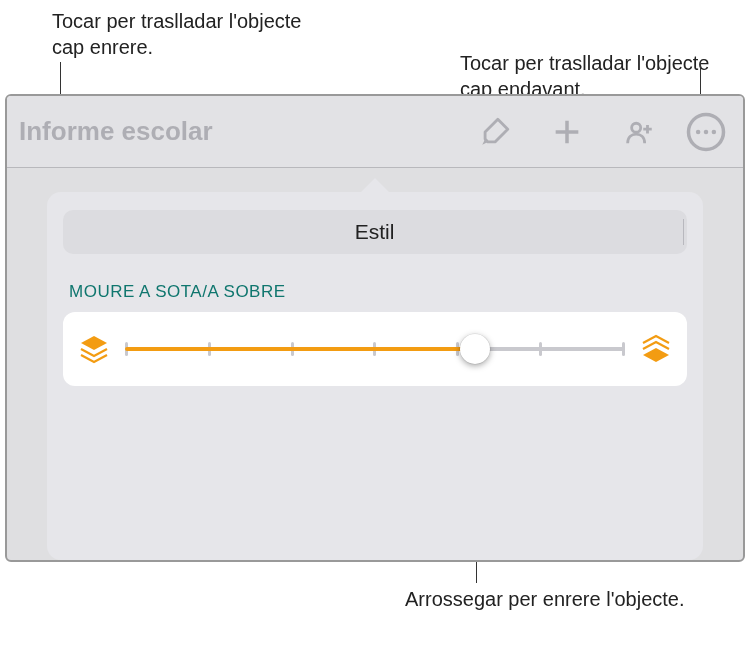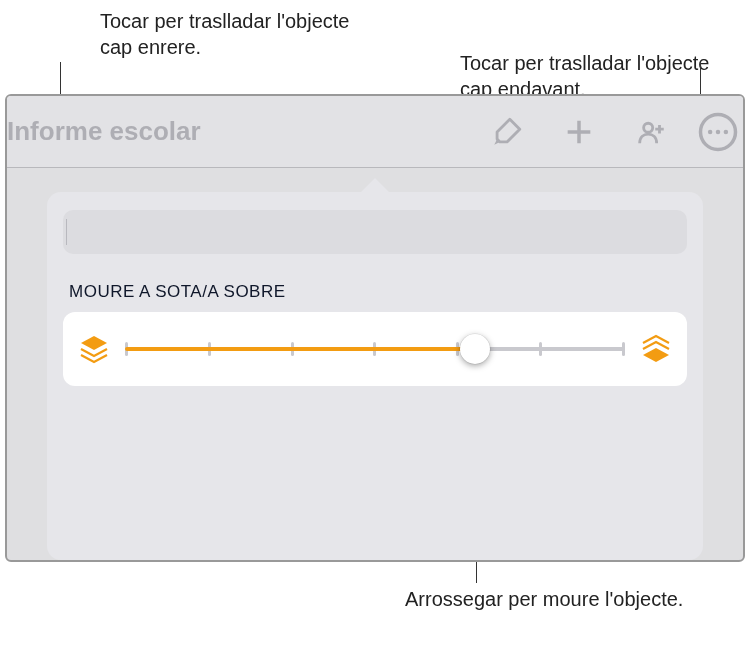--- a/index.html
+++ b/index.html
@@ -12,21 +12,21 @@
       overflow: hidden;
     }
 
     .callout {
       position: absolute;
       font-size: 20px;
       line-height: 1.3;
       color: #222;
       max-width: 280px;
     }
-    .callout.top-left { top: 8px; left: 52px; margin-left: 48px; }
+    .callout.top-left { top: 8px; left: 52px; }
     .callout.top-right { top: 8px; left: 460px; text-align: left; margin-top: 42px; }
     .callout.bottom { top: 586px; left: 405px; text-align: left; }
 
     .leader {
       position: absolute;
       background: #333;
       pointer-events: none;
     }
     .leader-tl-v { width: 1px; left: 60px; top: 62px; height: 335px; }
     .leader-tl-h { height: 1px; left: 60px; top: 397px; width: 30px; }
@@ -45,21 +45,21 @@
       overflow: hidden;
       background: #f4f4f6;
     }
 
     .toolbar {
       height: 72px;
       background: #f8f8fa;
       border-bottom: 1px solid #c5c5c9;
       display: flex;
       align-items: center;
-      padding: 0 0;
+      padding: 0 12px;
       gap: 12px;
     }
     .doc-title {
       font-size: 26px;
       font-weight: 600;
       color: #b9b9bf;
       flex: 0 0 auto;
       margin-right: auto;
     }
     .tb-btn {
@@ -126,21 +126,21 @@
     }
     .seg-div {
       width: 1px;
       background: #b8b8be;
       margin: 6px 0;
     }
 
     .section-label {
       font-size: 17px;
       letter-spacing: 0.5px;
-      color: #0f172a;
+      color: #0f766e;
       margin: 28px 6px 10px;
       text-transform: uppercase;
     }
 
     .card {
       background: #fff;
       border-radius: 12px;
       padding: 20px 14px;
     }
     .slider-row {
@@ -202,21 +202,21 @@
       inset: 0;
       background: rgba(128,128,132,0.18);
       pointer-events: none;
     }
   </style>
 </head>
 <body>
 
 <div class="callout top-left">Tocar per traslladar l'objecte cap enrere.</div>
 <div class="callout top-right">Tocar per traslladar l'objecte cap endavant.</div>
-<div class="callout bottom">Arrossegar per moure l'objecte.</div>
+<div class="callout bottom">Arrossegar per enrere l'objecte.</div>
 
 <div class="leader leader-tl-v"></div>
 <div class="leader leader-tl-h"></div>
 <div class="leader leader-tr-v"></div>
 <div class="leader leader-tr-h"></div>
 <div class="leader leader-b-v"></div>
 
 <div class="device-frame">
 
   <div class="toolbar">
@@ -252,20 +252,23 @@
     </div>
   </div>
 
   <div class="dim-overlay"></div>
 
   <div class="popover-wrap">
     <div class="popover-arrow"></div>
     <div class="popover">
 
       <div class="seg">
+        <div class="seg-item">
+            <span>Estil</span>
+          </div>
         <div class="seg-div"></div>
       </div>
 
       <div class="section-label">MOURE A SOTA/A SOBRE</div>
 
       <div class="card">
         <div class="slider-row">
           <div class="layer-icon">
             <svg viewBox="0 0 34 34">
               <polygon points="17,4 30,11 17,18 4,11" fill="#f39c12" stroke="none"></polygon>

